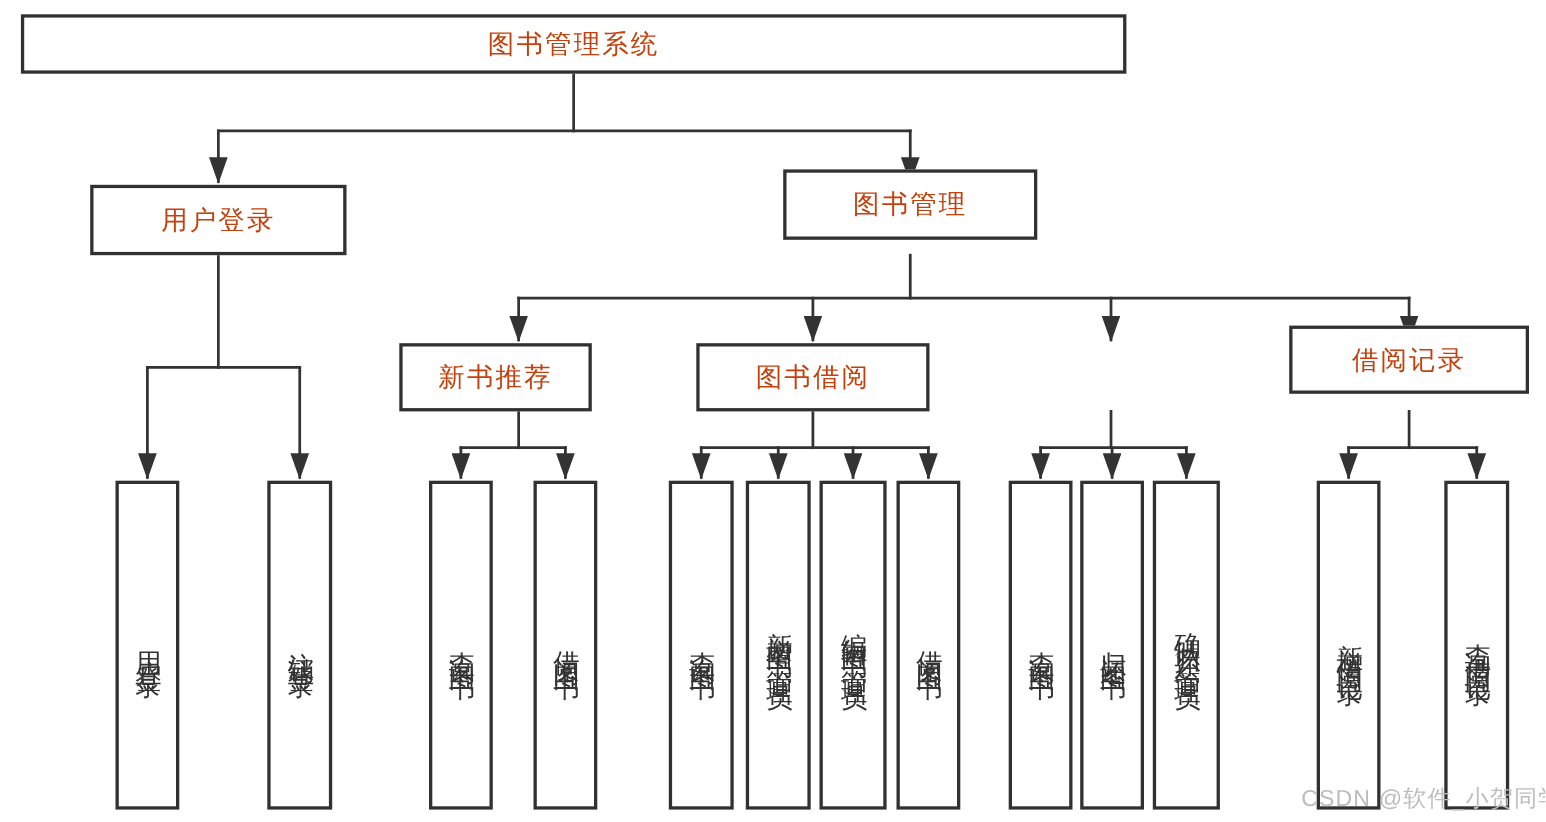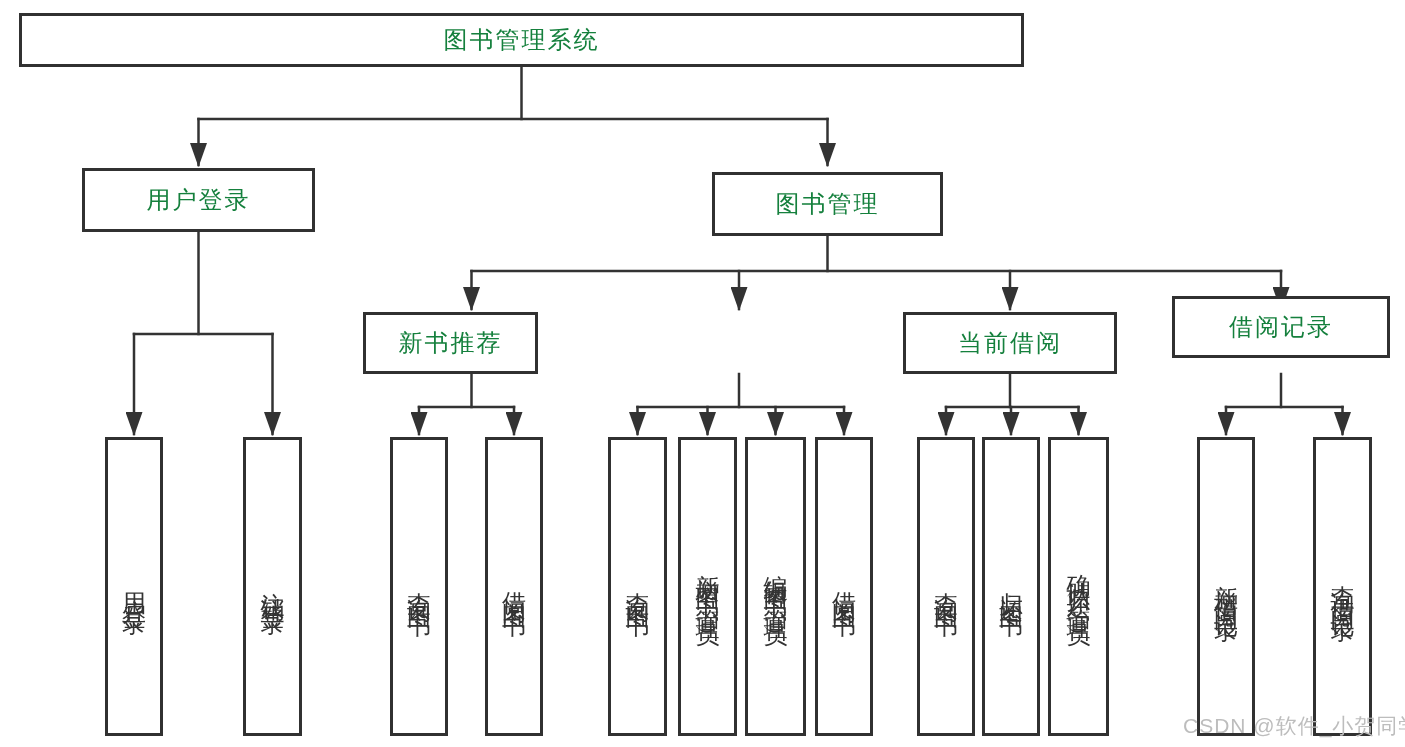--- a/index.html
+++ b/index.html
@@ -15,21 +15,21 @@
     position: absolute;
     left: 0; top: 0;
     width: 1405px; height: 747px;
     z-index: 0;
   }
   .node {
     position: absolute;
     box-sizing: border-box;
     background: #ffffff;
     border: 3px solid #313131;
-    color: #15803d;
+    color: #c2410c;
     display: flex;
     align-items: center;
     justify-content: center;
     z-index: 1;
     font-size: 24px;
     letter-spacing: 2px;
     white-space: nowrap;
   }
   .vnode {
     position: absolute;
@@ -112,24 +112,24 @@
       <path d="M1281 374 V407"></path>
       <path d="M1226 407 H1342.5"></path>
       <line x1="1226" y1="407" x2="1226" y2="434" marker-end="url(#ah)"></line>
       <line x1="1342.5" y1="407" x2="1342.5" y2="434" marker-end="url(#ah)"></line>
     </g>
   </svg>
 
   <div class="node" style="left:19px; top:13px; width:1005px; height:54px;">图书管理系统</div>
 
   <div class="node" style="left:82px; top:168px; width:233px; height:64px;">用户登录</div>
-  <div class="node" style="left:712px; top:172px; width:231px; height:64px;">图书管理</div>
+  <div class="node" style="left:712px; top:154px; width:231px; height:64px;">图书管理</div>
 
   <div class="node" style="left:363px; top:312px; width:175px; height:62px;">新书推荐</div>
-  <div class="node" style="left:903px; top:312px; width:214px; height:62px;">当前借阅</div>
+  <div class="node" style="left:633px; top:312px; width:212px; height:62px;">图书借阅</div>
   <div class="node" style="left:1172px; top:296px; width:218px; height:62px;">借阅记录</div>
 
   <div class="vnode" style="left:105px; top:437px; width:58px; height:299px;">
     <span>用户登录</span>
   </div>
   <div class="vnode" style="left:243px; top:437px; width:59px; height:299px;">
     <span>注销登录</span>
   </div>
 
   <div class="vnode" style="left:390px; top:437px; width:58px; height:299px;">

